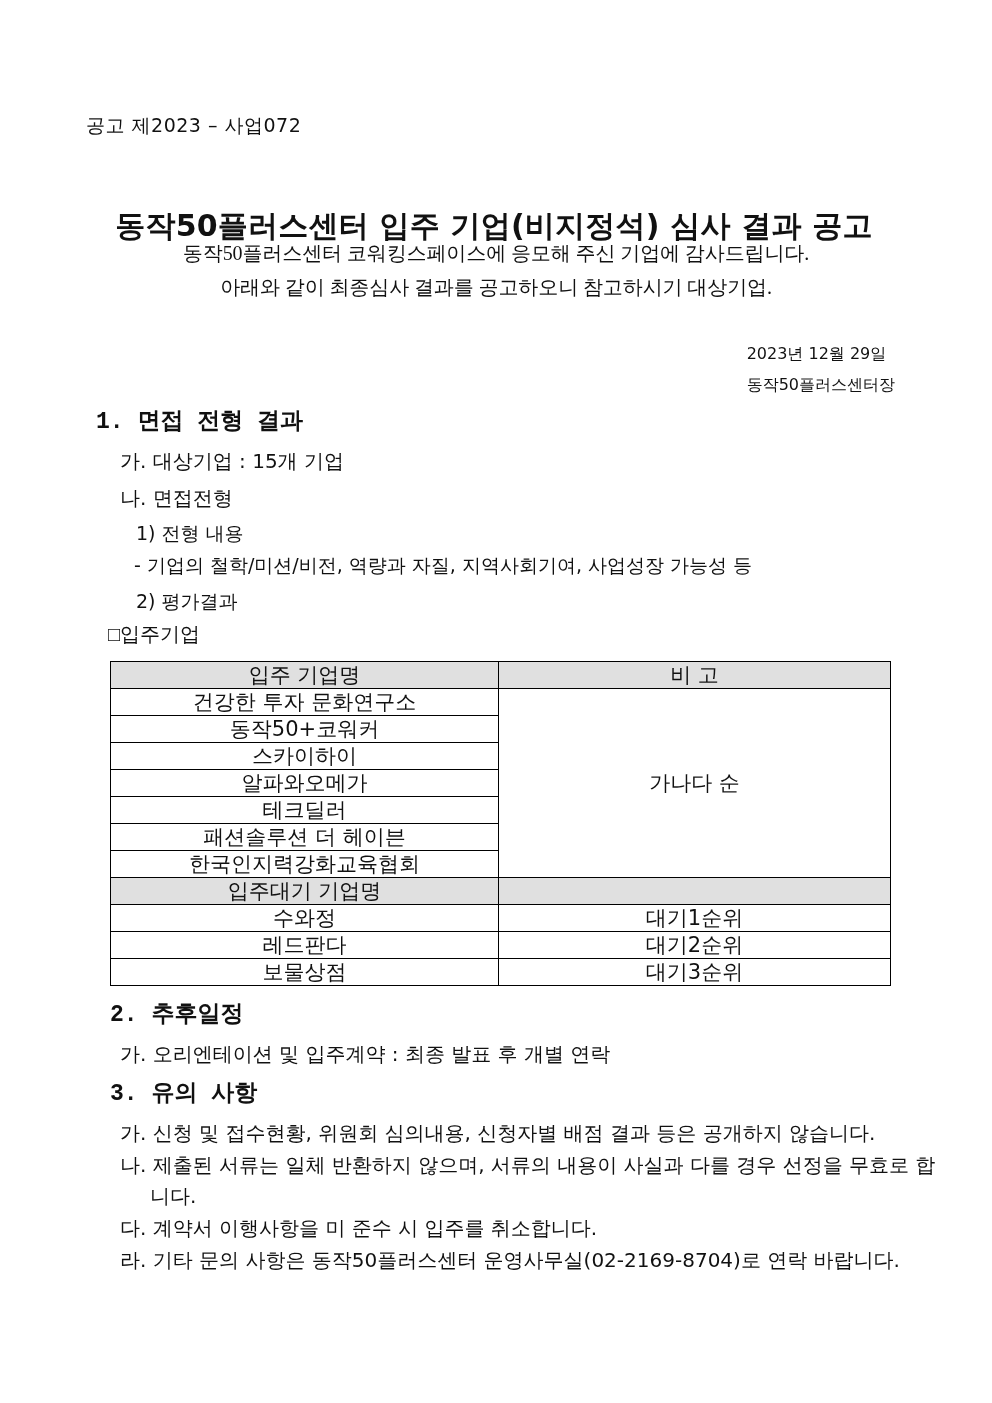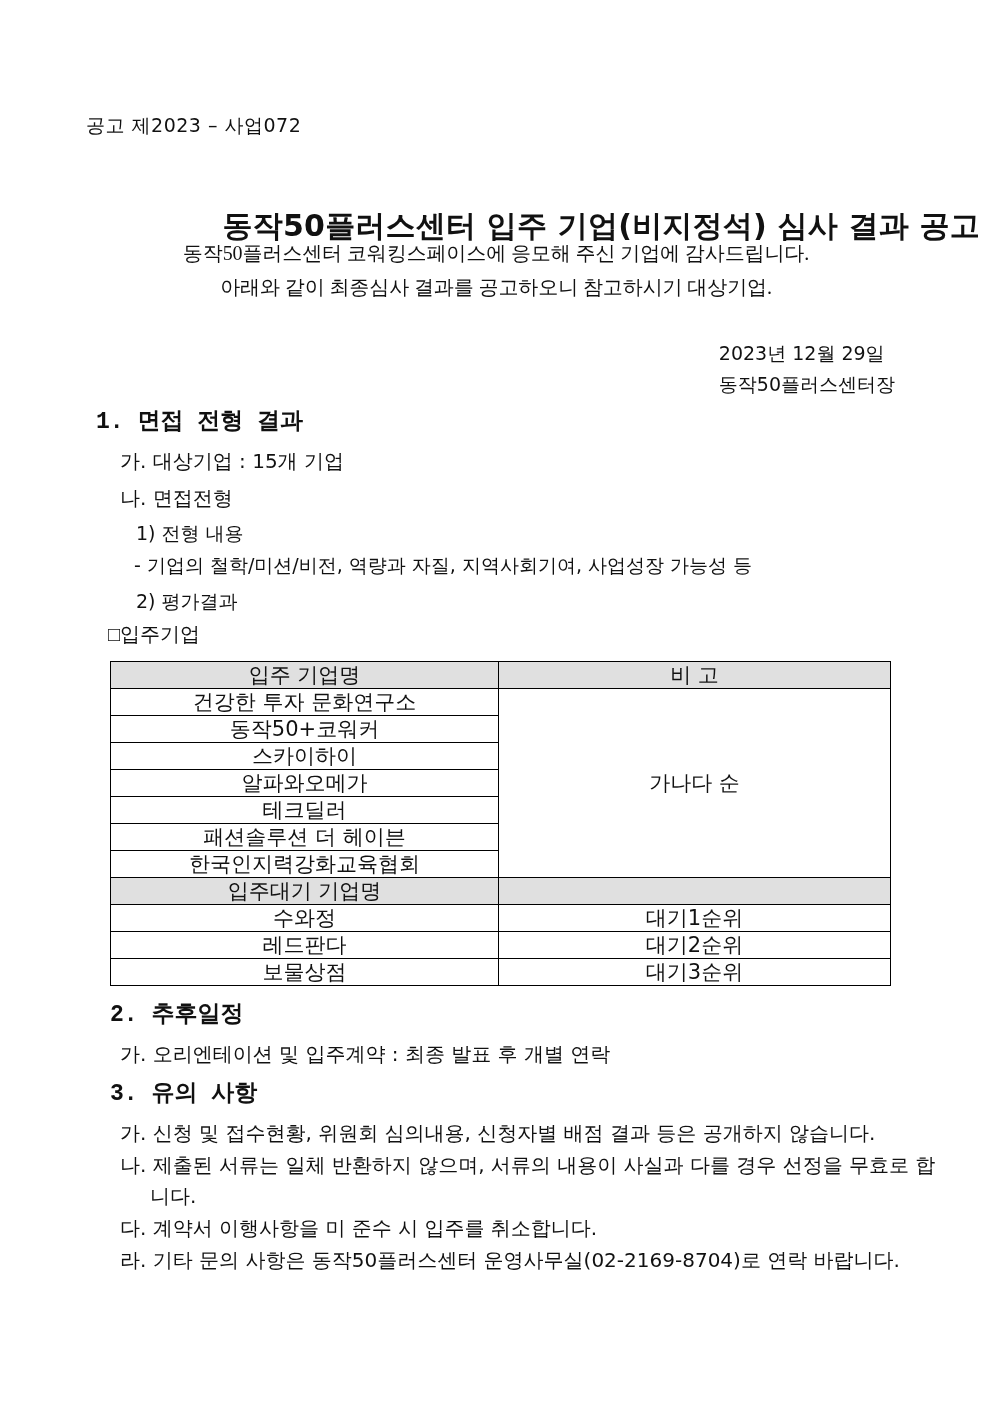--- a/index.html
+++ b/index.html
@@ -30,23 +30,23 @@
     left: 86px;
     top: 113px;
     font-size: 19px;
     letter-spacing: 0.5px;
     white-space: nowrap;
   }
 
   .doc-title {
     position: absolute;
     left: 0;
-    right: 12px;
+    right: 4px;
     top: 186px;
-    text-align: right;
+    text-align: center;
     font-size: 30px;
     font-weight: bold;
     letter-spacing: 0.2px;
     white-space: nowrap;
   }
 
   .subtitle-block {
     position: absolute;
     left: 0;
     right: 0;
@@ -60,21 +60,21 @@
     font-family: Liberation Serif, serif;
   }
 
   .signature-block {
     position: absolute;
     right: 97px;
     top: 338px;
     text-align: left;
   }
   .signature-line {
-    font-size: 19px;
+    font-size: 16px;
     line-height: 31px;
     white-space: nowrap;
     margin-left: 9px;
   }
 
   
   .section-heading {
     position: absolute;
     font-size: 23px;
     font-weight: bold;

